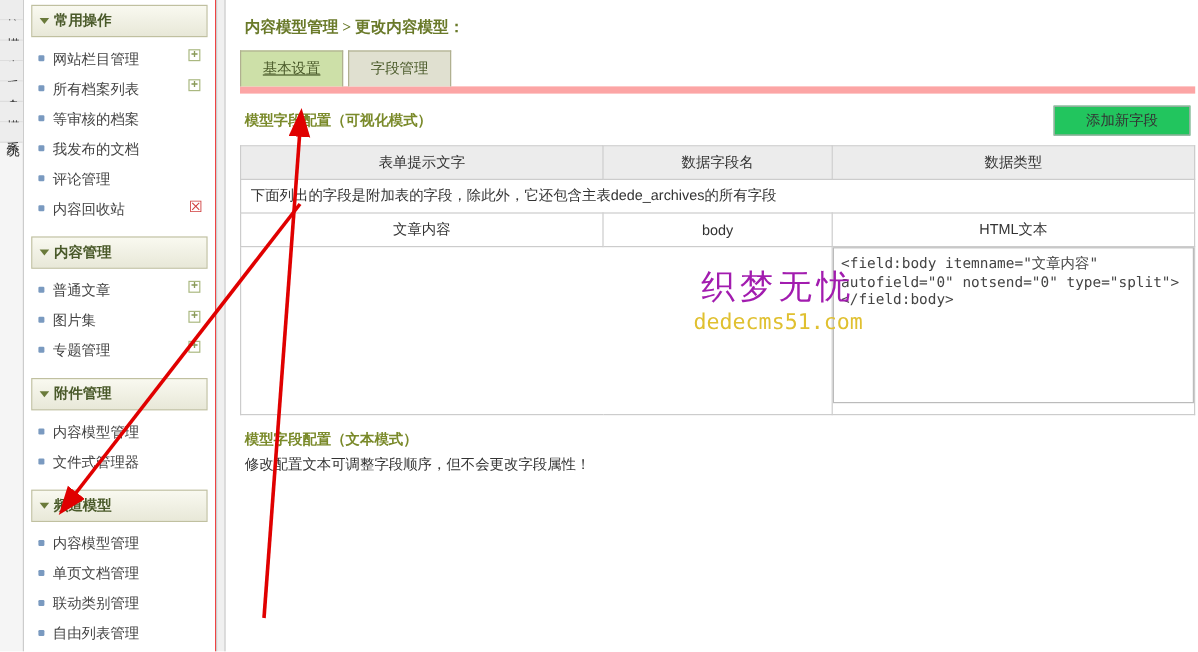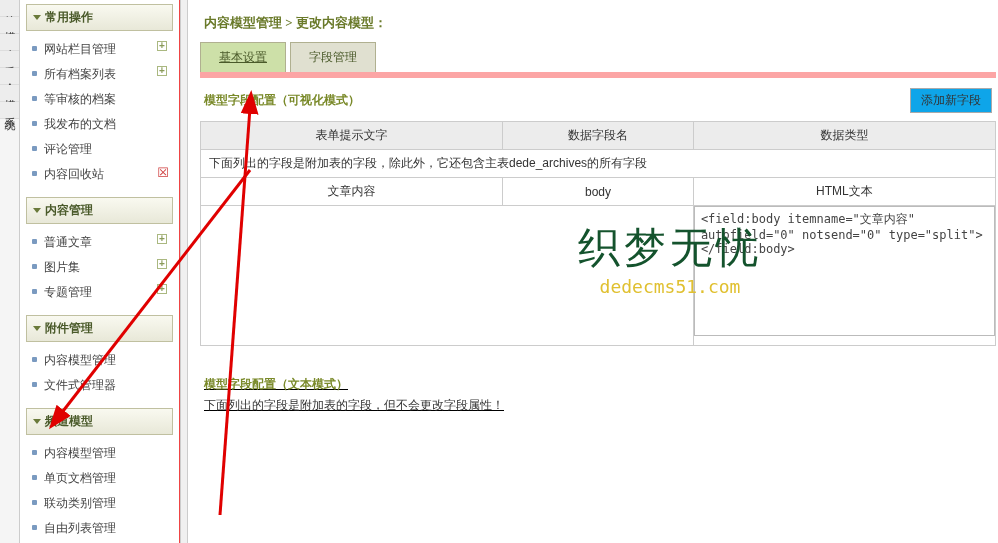--- a/index.html
+++ b/index.html
@@ -131,22 +131,22 @@
   margin-bottom: 6px;
   padding: 2px 4px;
 }
 .config-label {
   flex: 1;
   color: #7a8a2a;
   font-weight: bold;
   font-size: 12px;
 }
 .add-field-btn {
-  padding: 3px 10px;
-  background: #0ea5e9;
+  padding: 3px 26px;
+  background: #22c55e;
   border: 1px solid #aaa;
   font-size: 12px;
   color: #333;
 }
 .field-table {
   width: 100%;
   border-collapse: collapse;
   font-size: 12px;
 }
 .field-table th {
@@ -187,33 +187,32 @@
 }
 .watermark {
   position: absolute;
   left: 390px;
   top: 220px;
   text-align: center;
   pointer-events: none;
 }
 .watermark .wm1 {
   font-family: KaiTi, serif;
-  font-size: 42px;
-  color: #14532d;
+  font-size: 28px;
+  color: #a21caf;
   letter-spacing: 4px;
 }
 .watermark .wm2 {
   font-family: monospace;
   font-size: 18px;
   color: #e0c030;
 }
 .text-mode {
-  margin-top: 28px;
+  margin-top: 10px;
   padding: 2px 4px;
-  text-decoration: underline;
 }
 .text-mode .tm-title {
   color: #7a8a2a;
   font-weight: bold;
   font-size: 12px;
   margin-bottom: 4px;
 }
 .text-mode .tm-note {
   color: #333;
   font-size: 12px;
@@ -306,21 +305,21 @@
           <td class="code-cell">
             <textarea class="code-box" readonly="" style="">&lt;field:body itemname="文章内容" autofield="0" notsend="0" type="split"&gt;
 &lt;/field:body&gt;</textarea>
           </td>
         </tr>
       </tbody>
     </table>
 
     <div class="text-mode">
       <div class="tm-title">模型字段配置（文本模式）</div>
-      <div class="tm-note">下面列出的字段是附加表的字段，但不会更改字段属性！</div>
+      <div class="tm-note">修改配置文本可调整字段顺序，但不会更改字段属性！</div>
     </div>
 
     <div class="watermark">
       <div class="wm1">织梦无忧</div>
       <div class="wm2">dedecms51.com</div>
     </div>
   </div>
 </div>
 
 <svg class="arrow-svg">

